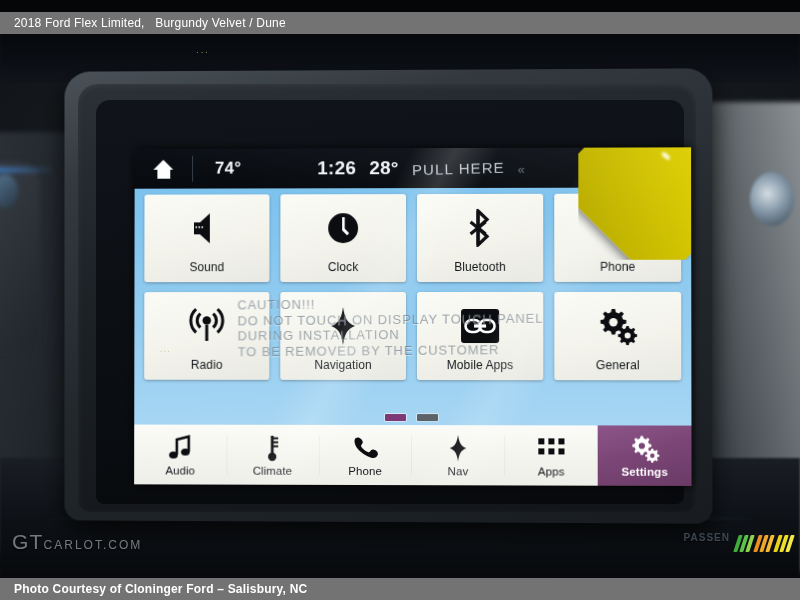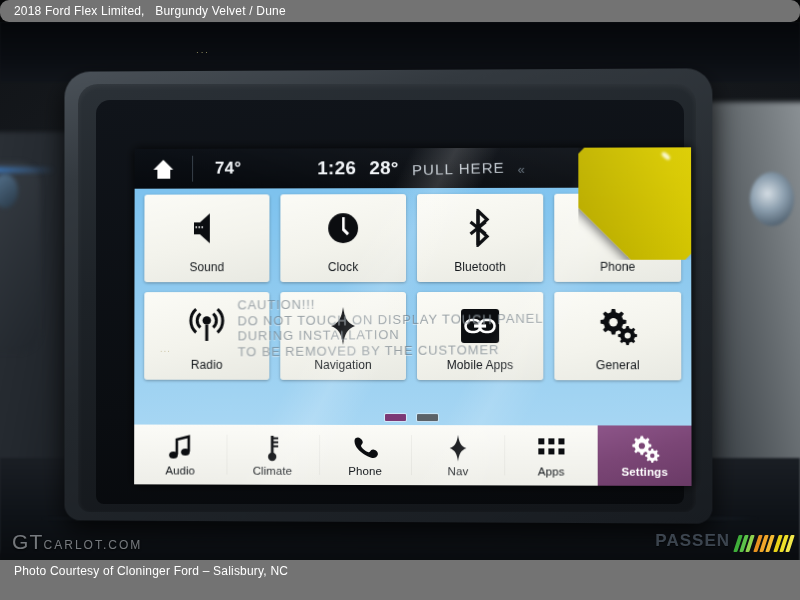--- a/index.html
+++ b/index.html
@@ -32,22 +32,22 @@
     height: 22px;
     background: #737373;
     color: #ffffff;
     font-size: 12px;
     line-height: 22px;
     letter-spacing: .2px;
     white-space: nowrap;
     overflow: hidden;
     z-index: 60;
   }
-  .caption-bar.top { top: 0; border-radius: 9px; }
-  .caption-bar.bottom { bottom: 0; height: 40px; line-height: 22px; }
+  .caption-bar.top { top: 12px; }
+  .caption-bar.bottom { bottom: 0; height: 22px; line-height: 22px; font-weight: bold; }
   .caption-bar .pad { padding-left: 14px; }
   .cap-seg { display: inline; }
 
   
   .photo {
     position: absolute;
     top: 22px;
     left: 0;
     width: 800px;
     height: 556px;
@@ -422,26 +422,26 @@
 
   .badge {
     position: absolute;
     right: 8px;
     bottom: 26px;
     display: flex;
     align-items: flex-end;
     gap: 6px;
   }
   .badge-text {
-    font-size: 17px;
+    font-size: 10px;
     font-weight: bold;
     letter-spacing: 1px;
     color: rgba(150,170,195,.38);
     text-shadow: 0 1px 1px rgba(0,0,0,.6);
-    margin-bottom: 1px;
+    margin-bottom: 9px;
   }
   .stripes { display: flex; gap: 4px; }
   .stripe-group { display: flex; gap: 2px; transform: skewX(-18deg); }
   .stripe { width: 4px; height: 17px; border-radius: 1px; }
 
   svg { display: block; }
 </style>
 </head>
 <body>
 

